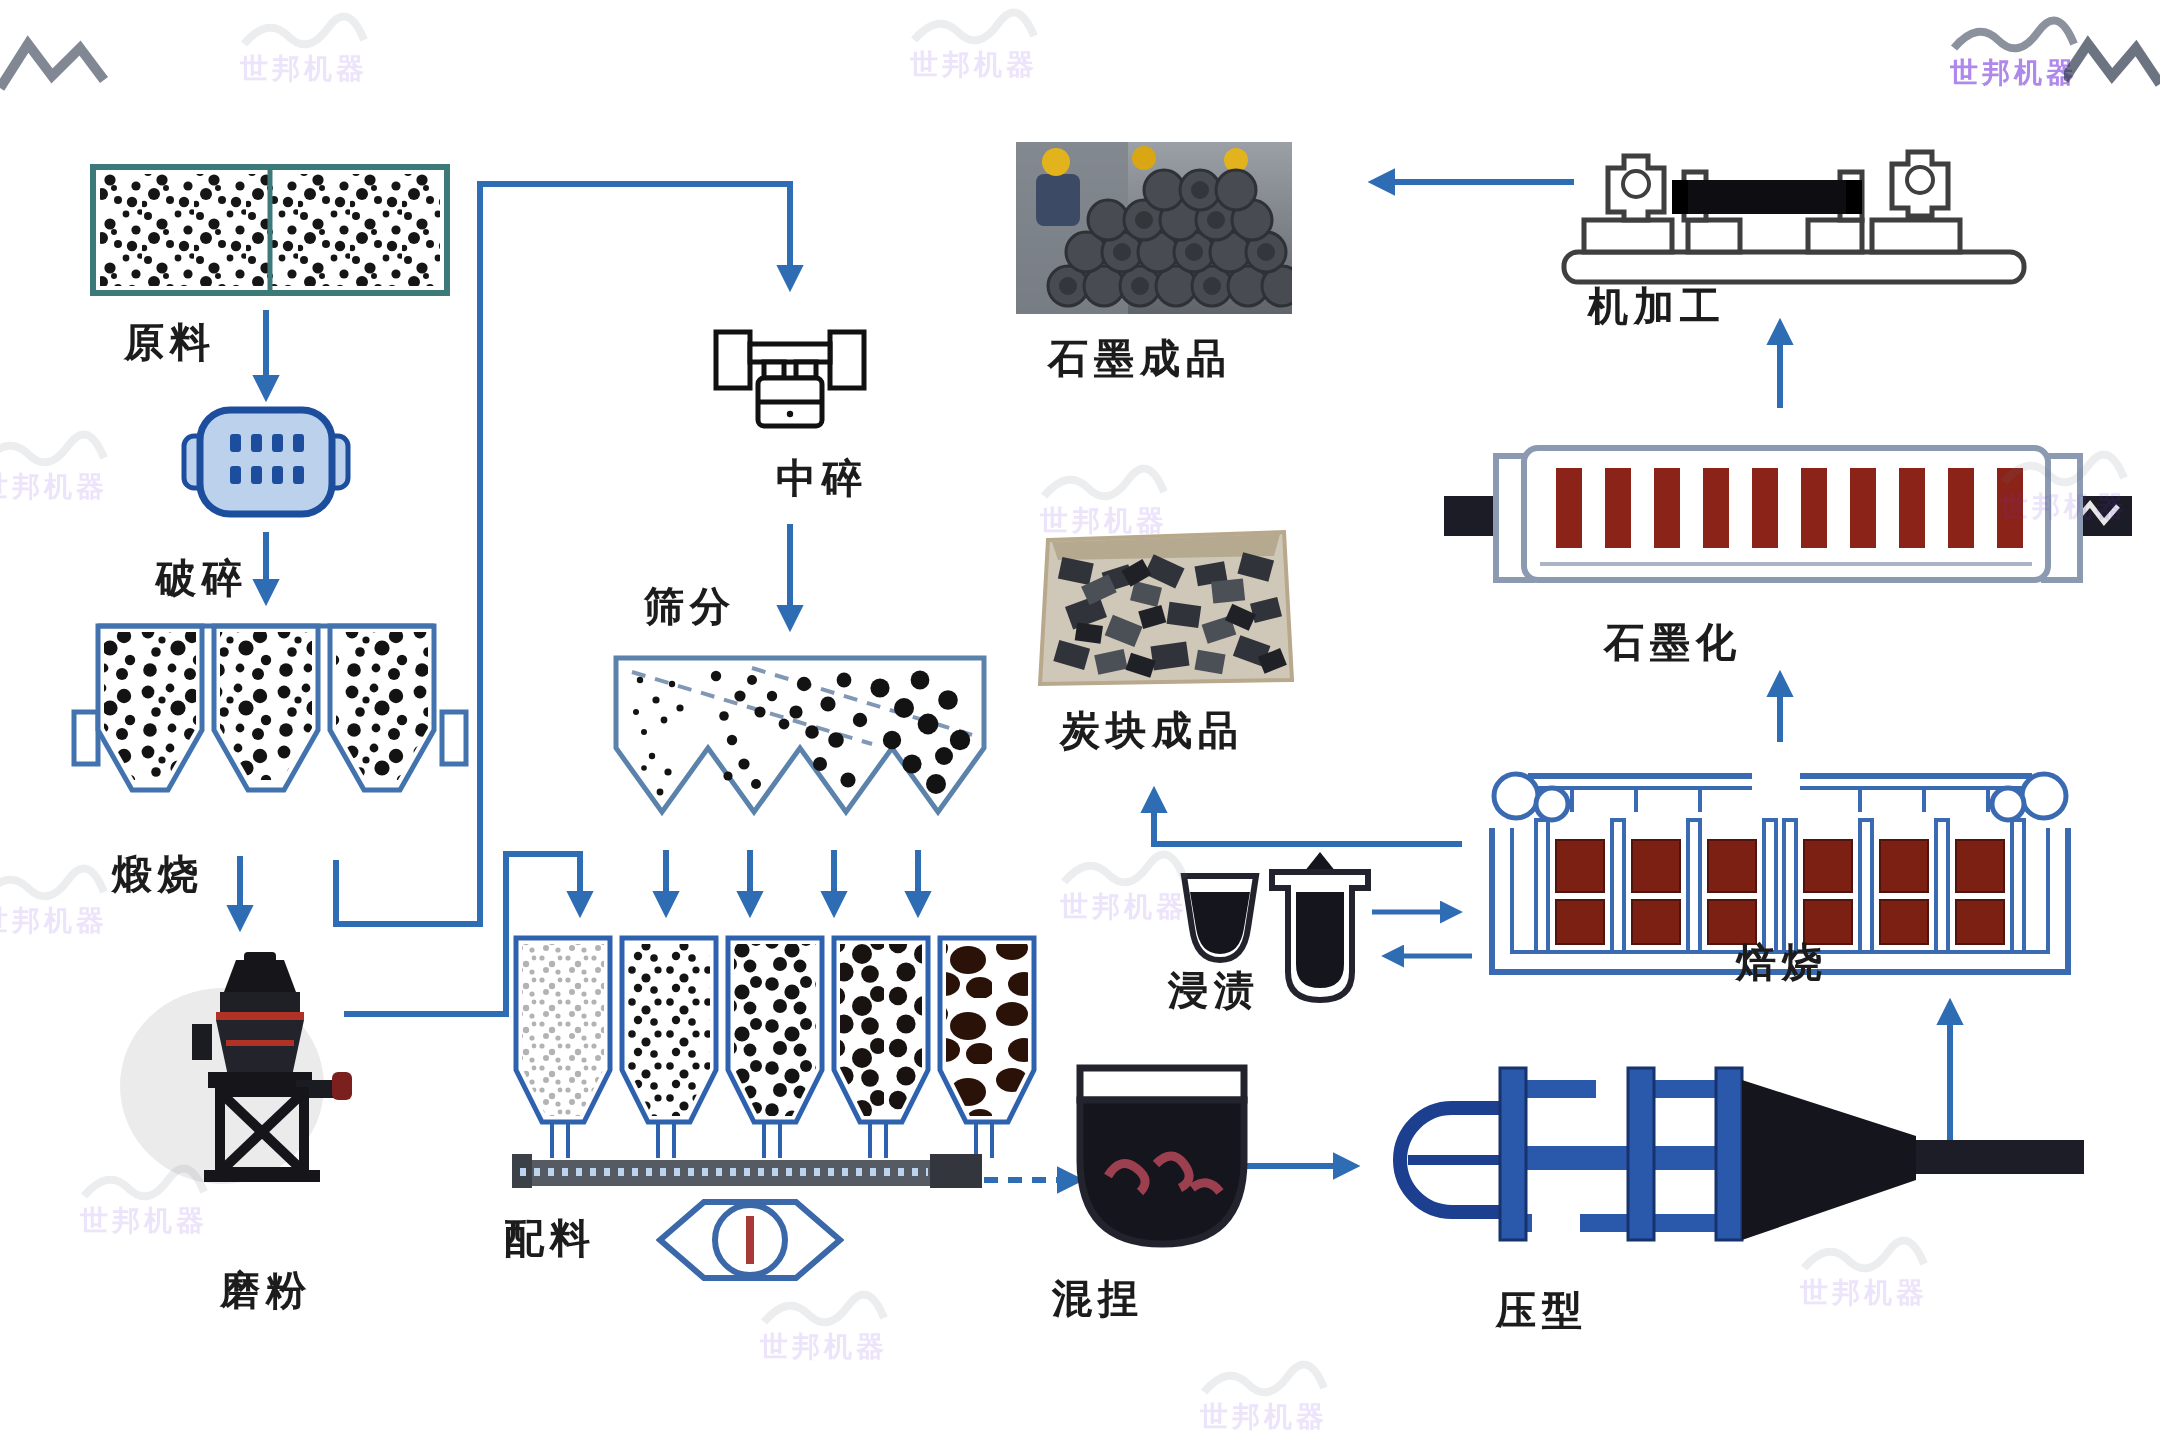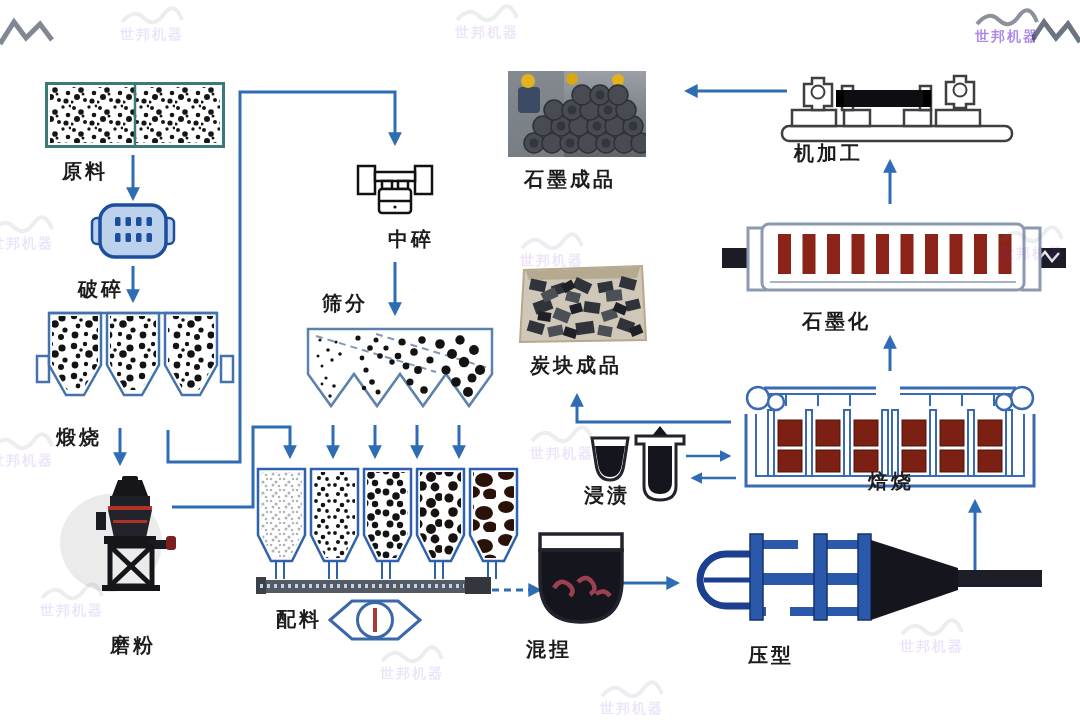--- a/index.html
+++ b/index.html
@@ -483,21 +483,21 @@
         <circle cx="92" cy="24" r="4.5"></circle>
     </g>
   </svg>
 
   <div class="lbl" style="left:62px;top:158px">原料</div>
   <div class="lbl" style="left:78px;top:276px">破碎</div>
   <div class="lbl" style="left:56px;top:424px">煅烧</div>
   <div class="lbl" style="left:110px;top:632px">磨粉</div>
   <div class="lbl" style="left:388px;top:226px">中碎</div>
   <div class="lbl" style="left:322px;top:290px">筛分</div>
-  <div class="lbl" style="left:276px;top:606px">配料</div>
+  <div class="lbl" style="left:252px;top:606px">配料</div>
   <div class="lbl" style="left:526px;top:636px">混捏</div>
   <div class="lbl" style="left:748px;top:642px">压型</div>
   <div class="lbl" style="left:868px;top:468px">焙烧</div>
   <div class="lbl" style="left:584px;top:482px">浸渍</div>
   <div class="lbl" style="left:530px;top:352px">炭块成品</div>
   <div class="lbl" style="left:802px;top:308px">石墨化</div>
   <div class="lbl" style="left:794px;top:140px">机加工</div>
   <div class="lbl" style="left:524px;top:166px">石墨成品</div>
 
   <div class="wm" style="left:120px;top:6px">

